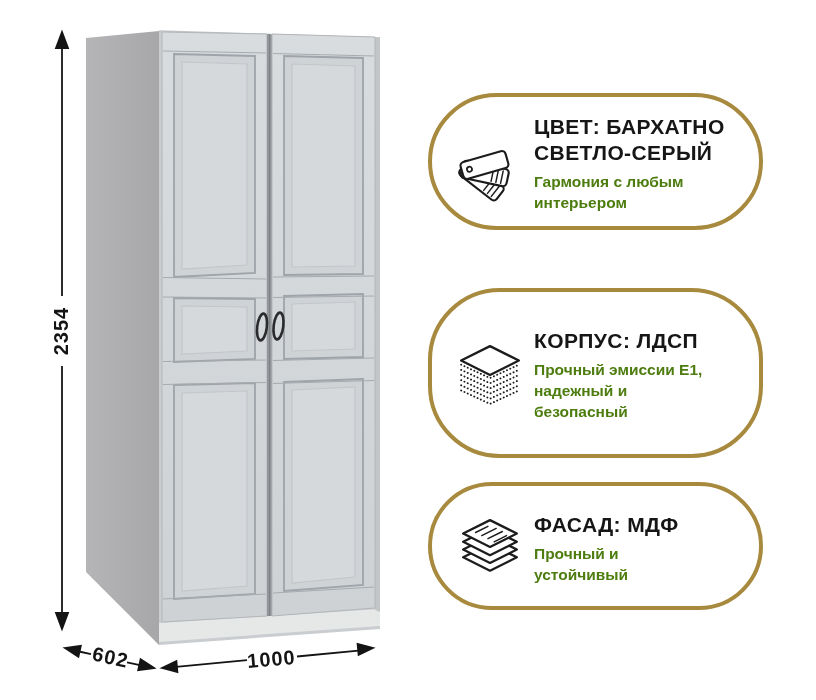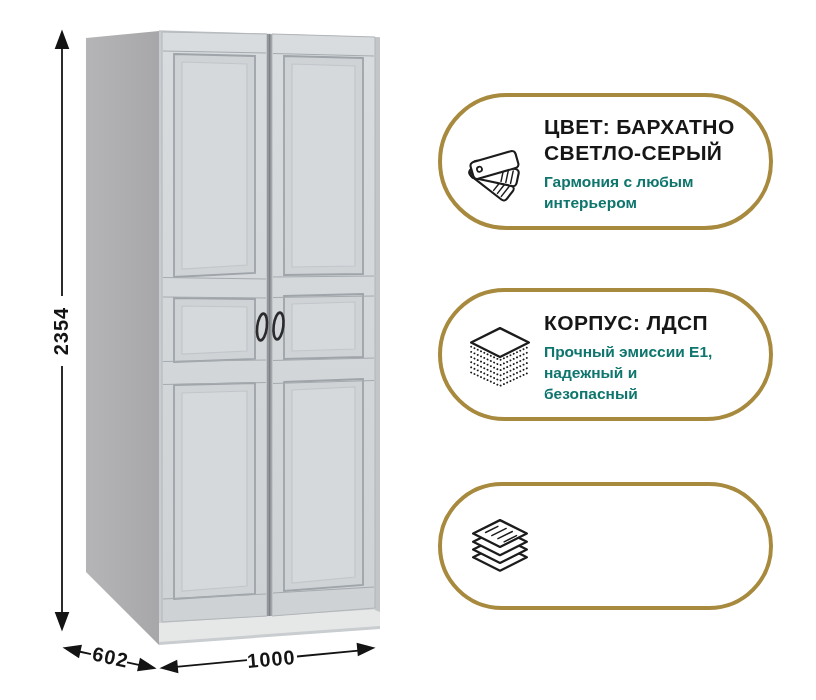--- a/index.html
+++ b/index.html
@@ -1,28 +1,28 @@
 <!DOCTYPE html>
 <html><head>
 <meta charset="utf-8">
 <style>
   html,body{margin:0;padding:0;background:#ffffff;}
   body{width:816px;height:700px;position:relative;overflow:hidden;
        font-family:"Liberation Sans",sans-serif;}
   .stage{position:absolute;inset:0;width:816px;height:700px;}
   svg.scene{position:absolute;left:0;top:0;display:block;}
 
-  .pill{position:absolute;left:438px;width:335px;box-sizing:border-box;
+  .pill{position:absolute;left:428px;width:335px;box-sizing:border-box;
         background:#ffffff;border:4px solid #a88a3f;border-radius:72px;
         display:flex;align-items:center;padding:4px 24px 0 14px;}
   .icon-box{width:88px;flex:0 0 88px;display:flex;align-items:center;justify-content:center;}
   .pill-text{flex:1;min-width:0;}
   .pill-title{font-weight:700;font-size:21px;line-height:26px;color:#161616;
               letter-spacing:.4px;white-space:pre-line;}
-  .pill-desc{font-weight:600;font-size:15.5px;line-height:21px;color:#0f766e;
+  .pill-desc{font-weight:600;font-size:15.5px;line-height:21px;color:#4d7c0f;
              margin-top:5px;white-space:pre-line;}
 
   .dim-text{font-family:"Liberation Sans",sans-serif;font-weight:700;
             letter-spacing:1px;fill:#141414;}
 </style>
 </head>
 <body>
 
 <div class="stage">
 
@@ -135,21 +135,21 @@
       </svg>
     </div>
     <div class="pill-text">
       <div class="pill-title">ЦВЕТ: БАРХАТНО
 СВЕТЛО-СЕРЫЙ</div>
       <div class="pill-desc">Гармония с любым
 интерьером</div>
     </div>
   </div>
 
-  <div class="pill" style="top:288px;height:133px">
+  <div class="pill" style="top:288px;height:170px">
     <div class="icon-box">
       <svg width="68" height="66" viewBox="0 0 64 64" aria-hidden="true">
         <g stroke="#1c1c1c" fill="none">
           <g stroke-width="1.8" stroke-linecap="round" stroke-dasharray="0.1 3.4">
             <path d="M4,22 L32,35 L60,22"></path>
             <path d="M4,27 L32,40 L60,27"></path>
             <path d="M4,32 L32,45 L60,32"></path>
             <path d="M4,37 L32,50 L60,37"></path>
             <path d="M4,42 L32,55 L60,42"></path>
             <path d="M4,47 L32,60 L60,47"></path>
@@ -176,15 +176,20 @@
           <path d="M33,4 L59,17 L33,30 L7,17 Z"></path>
           <g stroke-width="1.4" fill="none" stroke-linecap="round">
             <path d="M19,16 L31,10"></path>
             <path d="M25,19 L39,12"></path>
             <path d="M31,22 L45,15"></path>
             <path d="M37,25 L49,19"></path>
           </g>
         </g>
       </svg>
     </div>
+    <div class="pill-text">
+      <div class="pill-title">ФАСАД: МДФ</div>
+      <div class="pill-desc">Прочный и
+устойчивый</div>
+    </div>
   </div>
 
 </div>
 
 </body></html>

